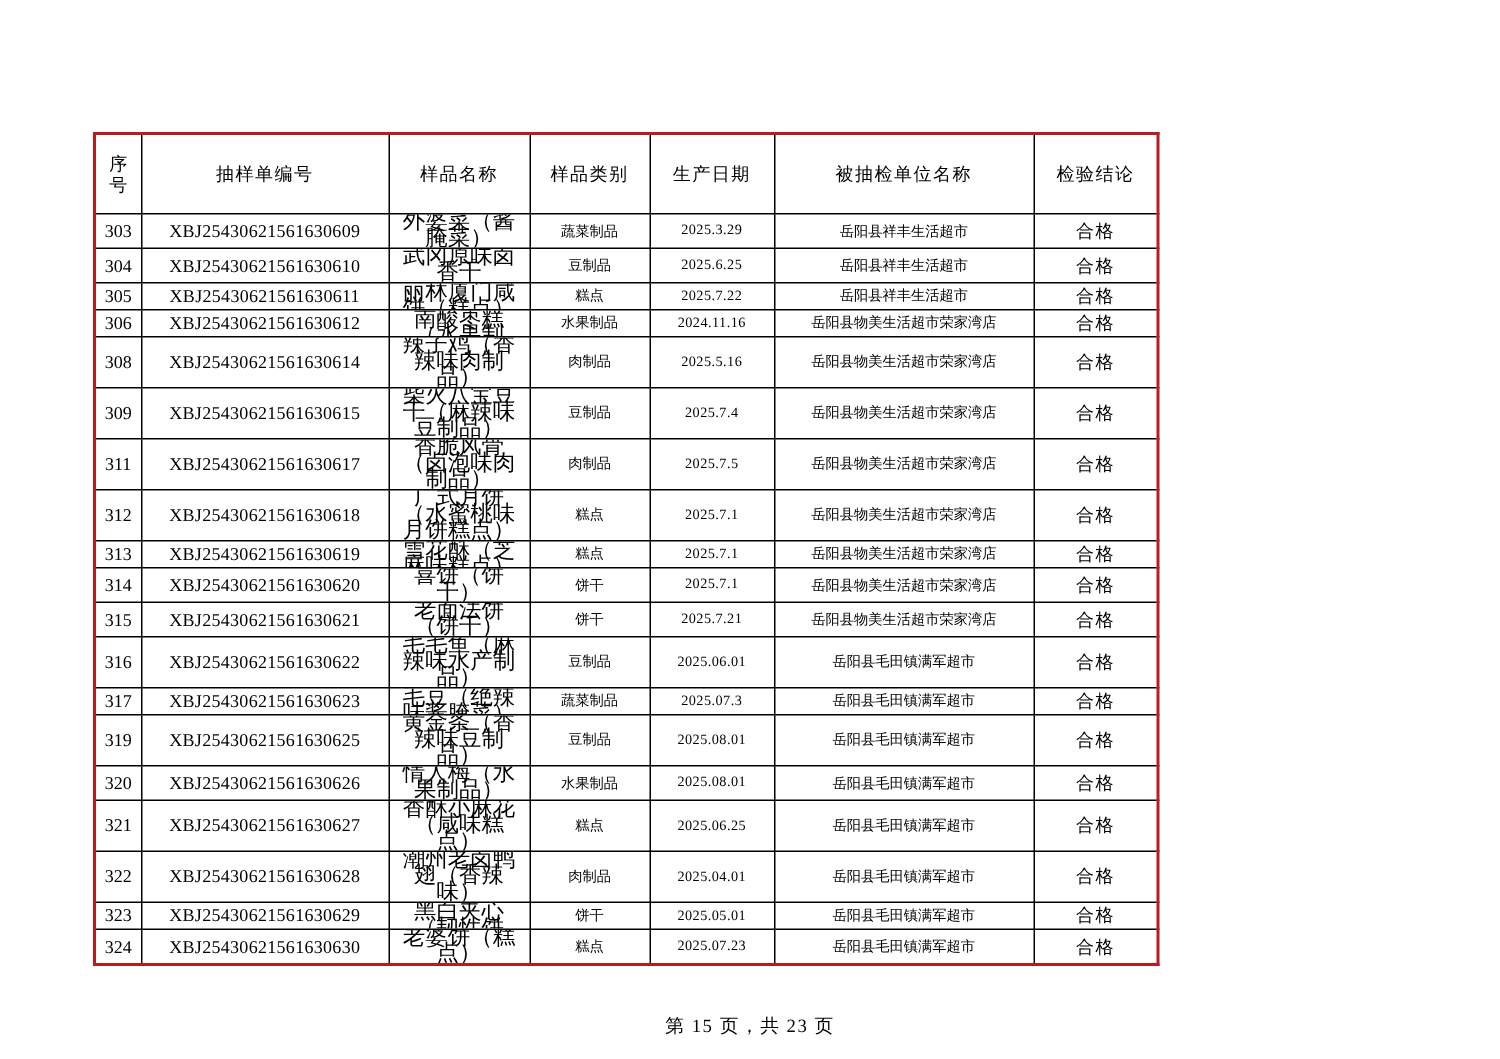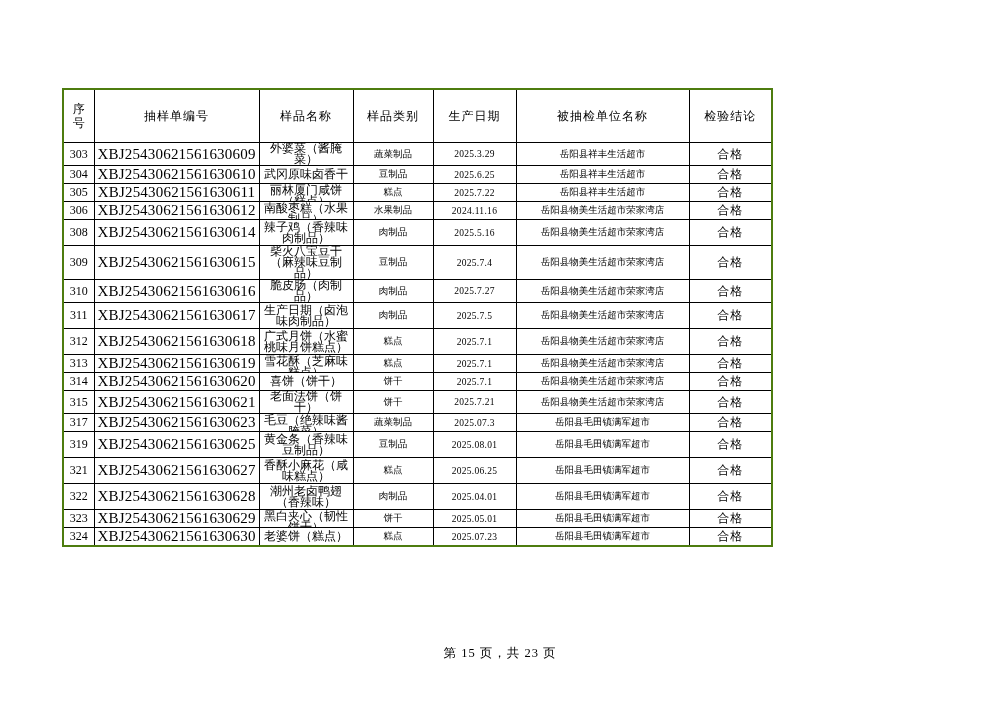--- a/index.html
+++ b/index.html
@@ -18,21 +18,21 @@
     background: #ffffff;
     overflow: hidden;
   }
   table.results {
     position: absolute;
     left: 62px;
     top: 88px;
     width: 709px;
     border-collapse: collapse;
     table-layout: fixed;
-    border: 2px solid #4d7c0f;
+    border: 2px solid #b91c1c;
   }
   col.w-no     { width: 31px; }
   col.w-code   { width: 165px; }
   col.w-name   { width: 94px; }
   col.w-cat    { width: 80px; }
   col.w-date   { width: 83px; }
   col.w-unit   { width: 173px; }
   col.w-result { width: 83px; }
 
   th, td {
@@ -51,37 +51,37 @@
   th .stack {
     display: inline-block;
     width: 13px;
     line-height: 14px;
     letter-spacing: 0;
   }
   tbody tr { height: 17px; }
   tbody tr.tall { height: 26px; }
 
   td.c-no     { font-size: 12px; }
-  td.c-code   { font-size: 15px; white-space: nowrap; letter-spacing: 0.2px; }
-  td.c-name   { font-size: 12px; }
+  td.c-code   { font-size: 12px; white-space: nowrap; letter-spacing: 0.2px; }
+  td.c-name   { font-size: 15px; }
   td.c-name .inner { line-height: 11px; }
   td.c-cat    { font-size: 9.5px; }
   td.c-date   { font-size: 9.5px; letter-spacing: 0.3px; }
   td.c-unit   { font-size: 9.5px; }
   td.c-result { font-size: 12px; letter-spacing: 1px; }
 
   tr.clipped td.c-name { vertical-align: top; }
   tr.clipped td.c-name .inner {
     max-height: 16px;
     overflow: hidden;
     padding-top: 1px;
   }
   .footer {
     position: absolute;
-    top: 645px;
+    top: 676px;
     left: 0;
     width: 1000px;
     text-align: center;
     font-size: 12.5px;
     letter-spacing: 1px;
   }
 </style>
 </head>
 <body>
 
@@ -168,36 +168,25 @@
     <td class="c-no">309</td>
     <td class="c-code">XBJ25430621561630615</td>
     <td class="c-name">
             <div class="inner">柴火八宝豆干（麻辣味豆制品）</div>
           </td>
     <td class="c-cat">豆制品</td>
     <td class="c-date">2025.7.4</td>
     <td class="c-unit">岳阳县物美生活超市荣家湾店</td>
     <td class="c-result">合格</td>
   </tr>
-        <tr>
-    <td class="c-no">310</td>
-    <td class="c-code">XBJ25430621561630616</td>
-    <td class="c-name">
-            <div class="inner">脆皮肠（肉制品）</div>
-          </td>
-    <td class="c-cat">肉制品</td>
-    <td class="c-date">2025.7.27</td>
-    <td class="c-unit">岳阳县物美生活超市荣家湾店</td>
-    <td class="c-result">合格</td>
-  </tr>
         <tr class="tall">
     <td class="c-no">311</td>
     <td class="c-code">XBJ25430621561630617</td>
     <td class="c-name">
-            <div class="inner">生产日期（卤泡味肉制品）</div>
+            <div class="inner">香脆风骨（卤泡味肉制品）</div>
           </td>
     <td class="c-cat">肉制品</td>
     <td class="c-date">2025.7.5</td>
     <td class="c-unit">岳阳县物美生活超市荣家湾店</td>
     <td class="c-result">合格</td>
   </tr>
         <tr class="tall">
     <td class="c-no">312</td>
     <td class="c-code">XBJ25430621561630618</td>
     <td class="c-name">
@@ -234,20 +223,31 @@
     <td class="c-no">315</td>
     <td class="c-code">XBJ25430621561630621</td>
     <td class="c-name">
             <div class="inner">老面法饼（饼干）</div>
           </td>
     <td class="c-cat">饼干</td>
     <td class="c-date">2025.7.21</td>
     <td class="c-unit">岳阳县物美生活超市荣家湾店</td>
     <td class="c-result">合格</td>
   </tr>
+        <tr class="tall">
+    <td class="c-no">316</td>
+    <td class="c-code">XBJ25430621561630622</td>
+    <td class="c-name">
+            <div class="inner">毛毛鱼（麻辣味水产制品）</div>
+          </td>
+    <td class="c-cat">豆制品</td>
+    <td class="c-date">2025.06.01</td>
+    <td class="c-unit">岳阳县毛田镇满军超市</td>
+    <td class="c-result">合格</td>
+  </tr>
         <tr class="clipped">
     <td class="c-no">317</td>
     <td class="c-code">XBJ25430621561630623</td>
     <td class="c-name">
             <div class="inner">毛豆（绝辣味酱腌菜）</div>
           </td>
     <td class="c-cat">蔬菜制品</td>
     <td class="c-date">2025.07.3</td>
     <td class="c-unit">岳阳县毛田镇满军超市</td>
     <td class="c-result">合格</td>
@@ -256,20 +256,31 @@
     <td class="c-no">319</td>
     <td class="c-code">XBJ25430621561630625</td>
     <td class="c-name">
             <div class="inner">黄金条（香辣味豆制品）</div>
           </td>
     <td class="c-cat">豆制品</td>
     <td class="c-date">2025.08.01</td>
     <td class="c-unit">岳阳县毛田镇满军超市</td>
     <td class="c-result">合格</td>
   </tr>
+        <tr>
+    <td class="c-no">320</td>
+    <td class="c-code">XBJ25430621561630626</td>
+    <td class="c-name">
+            <div class="inner">情人梅（水果制品）</div>
+          </td>
+    <td class="c-cat">水果制品</td>
+    <td class="c-date">2025.08.01</td>
+    <td class="c-unit">岳阳县毛田镇满军超市</td>
+    <td class="c-result">合格</td>
+  </tr>
         <tr class="tall">
     <td class="c-no">321</td>
     <td class="c-code">XBJ25430621561630627</td>
     <td class="c-name">
             <div class="inner">香酥小麻花（咸味糕点）</div>
           </td>
     <td class="c-cat">糕点</td>
     <td class="c-date">2025.06.25</td>
     <td class="c-unit">岳阳县毛田镇满军超市</td>
     <td class="c-result">合格</td>

